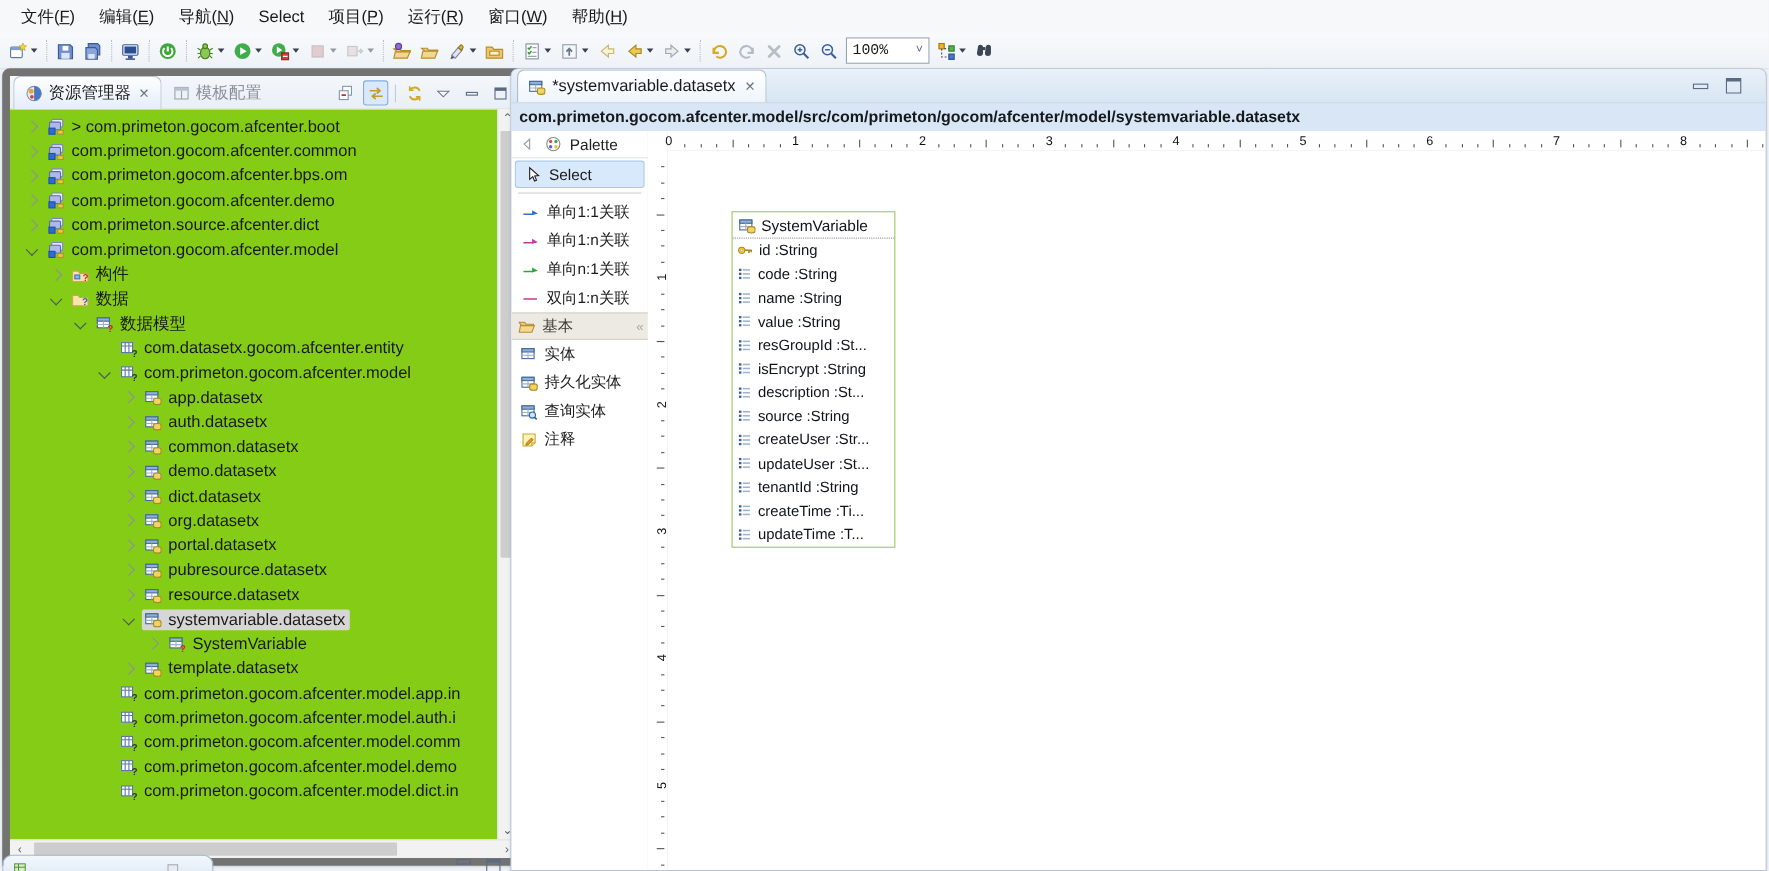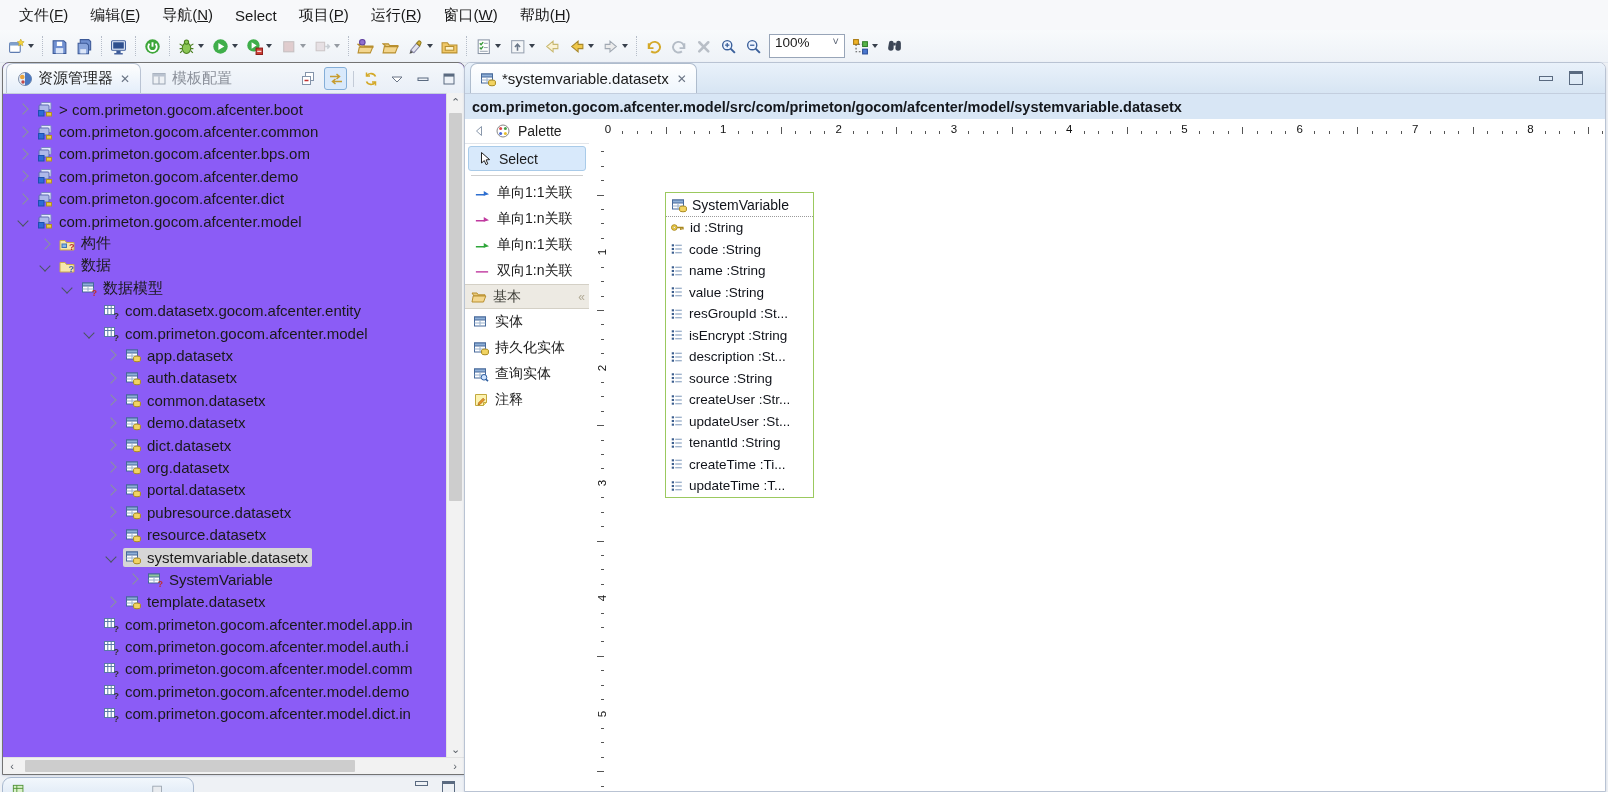--- a/index.html
+++ b/index.html
@@ -14,30 +14,30 @@
   .menu-item{padding:4px 11px;border-radius:3px;cursor:default;white-space:nowrap;}
   .menu-item u{text-decoration:underline;}
 
   
   #toolbar{height:32px;display:flex;align-items:center;padding:0 4px;
            background:linear-gradient(#f8fafc,#eef2f7);border-bottom:1px solid #dfe4ec;}
   .tb-btn{height:24px;padding:0 3px;display:flex;align-items:center;border:1px solid transparent;border-radius:3px;}
   .tb-btn.disabled{opacity:.5;}
   .caret{width:0;height:0;border-left:3.5px solid transparent;border-right:3.5px solid transparent;border-top:4px solid #38404c;margin-left:3px;}
   .tb-sep{width:0;height:20px;border-left:1px dotted #b6bdc9;margin:0 4px;}
-  #zoom-combo{height:22px;min-width:64px;border:1px solid #98a5b8;background:#fff;display:flex;align-items:flex-start;
-              padding:0 5px;font-size:13.5px;margin:0 3px;}
+  #zoom-combo{height:22px;min-width:64px;border:1px solid #98a5b8;background:#fff;display:flex;align-items:center;
+              padding:0 5px;font-size:13.5px;margin:0 3px;font-family:Liberation Mono, monospace;}
   #zoom-combo .cc{margin-left:auto;color:#5a6373;font-size:11px;}
 
   
   #main{position:absolute;top:62px;left:0;right:0;bottom:0;}
 
   
-  #left-stack{position:absolute;left:2px;top:0;width:461px;height:711px;background:#8b5cf6;
-              border:1px solid #737373;border-radius:7px 7px 0 0;overflow:hidden;box-shadow:0 1px 2px rgba(120,140,170,.25);}
+  #left-stack{position:absolute;left:2px;top:0;width:461px;height:711px;background:#84cc16;
+              border:7px solid #737373;border-radius:7px 7px 0 0;overflow:hidden;box-shadow:0 1px 2px rgba(120,140,170,.25);}
   .tabbar{height:30px;position:relative;background:linear-gradient(#f4f7fb,#e9eff7);border-bottom:1px solid #c6cfdc;display:flex;align-items:flex-end;}
   .vtab{height:29px;display:flex;align-items:center;gap:5px;padding:0 10px;font-size:15px;border-radius:7px 7px 0 0;white-space:nowrap;}
   .vtab.active{background:linear-gradient(#fefefe,#e4eefa);border:1px solid #b9c3d3;border-bottom:none;color:#222;}
   .vtab.inactive{color:#8a8f99;}
   .tab-close{font-size:12px;color:#6a7484;margin-left:2px;}
   .view-toolbar{position:absolute;right:5px;top:4px;display:flex;align-items:center;gap:5px;}
   .vt-btn{width:21px;height:21px;display:flex;align-items:center;justify-content:center;border-radius:3px;}
   .vt-btn.toggled{background:#d9e9fb;border:1px solid #84aed8;}
   .vt-sep{width:0;height:16px;border-left:1px solid #c3cbd7;margin:0 1px;}
 
@@ -505,21 +505,21 @@
           <span class="exp col"></span>
           <span class="row-inner">
             <span class="ic">
               <svg width="16" height="16" viewBox="0 0 16 16">
                 <rect x="4" y="1.5" width="10" height="7" rx="1" fill="#e4eafc" stroke="#7a86c2"></rect>
                 <rect x="2" y="4" width="10" height="7" rx="1" fill="#aeb9ea" stroke="#5d6ab2"></rect>
                 <rect x="1.5" y="9.5" width="5.5" height="5.5" fill="#2f6bd8" stroke="#1d4fae"></rect>
                 <rect x="9.5" y="11.5" width="5" height="3.5" fill="#e8c84a" stroke="#b09322"></rect>
               </svg>
             </span>
-            <span>com.primeton.gocom.afcenter.dict</span>
+            <span>com.primeton.source.afcenter.dict</span>
           </span>
         </div>
         <div class="trow" style="padding-left: 16px;">
           <span class="exp expn"></span>
           <span class="row-inner">
             <span class="ic">
               <svg width="16" height="16" viewBox="0 0 16 16">
                 <rect x="4" y="1.5" width="10" height="7" rx="1" fill="#e4eafc" stroke="#7a86c2"></rect>
                 <rect x="2" y="4" width="10" height="7" rx="1" fill="#aeb9ea" stroke="#5d6ab2"></rect>
                 <rect x="1.5" y="9.5" width="5.5" height="5.5" fill="#2f6bd8" stroke="#1d4fae"></rect>

